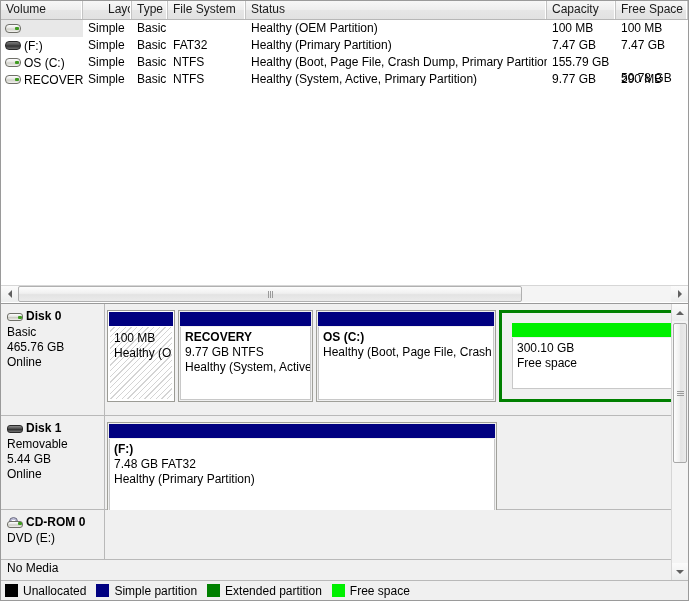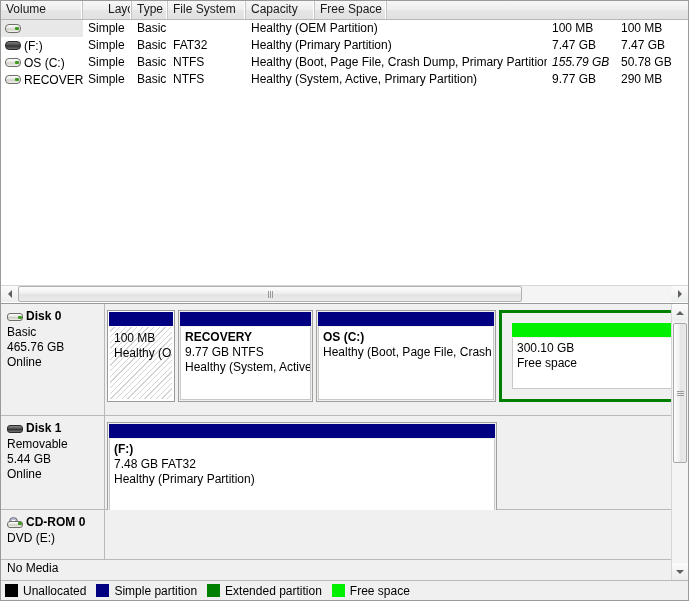--- a/index.html
+++ b/index.html
@@ -61,21 +61,21 @@
     position: absolute;
     right: 0; top: 0; bottom: 0;
     width: 1px;
     background: #ffffff;
   }
 
   .vol-rows { position: relative; }
   .vol-row {
     display: flex;
     height: 17px;
-    align-items: flex-end;
+    align-items: flex-start;
     white-space: nowrap;
   }
   .vol-row .cell {
     box-sizing: border-box;
     height: 17px;
     line-height: 16px;
     padding-left: 5px;
     font-size: 12px;
     overflow: hidden;
     white-space: nowrap;
@@ -343,20 +343,21 @@
 <body>
 
 <div id="app">
 
   <div class="vol-pane">
     <div class="vol-header" id="vol-header">
         <div class="hcell" style="width: 82px; flex: 0 0 82px;">Volume</div>
         <div class="hcell" style="width: 49px; flex: 0 0 49px; padding-left: 25px;">Layout</div>
         <div class="hcell" style="width: 36px; flex: 0 0 36px;">Type</div>
         <div class="hcell" style="width: 78px; flex: 0 0 78px;">File System</div>
+        <div class="hcell" style="width: 301px; flex: 0 0 301px;">Status</div>
         <div class="hcell" style="width: 69px; flex: 0 0 69px;">Capacity</div>
         <div class="hcell" style="width: 72px; flex: 0 0 72px;">Free Space</div>
       </div>
     <div class="vol-rows" id="vol-rows">
         <div class="vol-row">
           <div class="cell volcell selected" style="width: 82px; flex: 0 0 82px;">
             <span class="drv">
               <span class="body"></span>
               <span class="led"></span>
             </span>
@@ -388,21 +389,21 @@
             <span class="drv">
               <span class="body"></span>
               <span class="led"></span>
             </span>
             <span>OS (C:)</span>
           </div>
           <div class="cell" style="width: 49px; flex: 0 0 49px;">Simple</div>
           <div class="cell" style="width: 36px; flex: 0 0 36px;">Basic</div>
           <div class="cell" style="width: 78px; flex: 0 0 78px;">NTFS</div>
           <div class="cell" style="width: 301px; flex: 0 0 301px;">Healthy (Boot, Page File, Crash Dump, Primary Partition)</div>
-          <div class="cell num" style="width: 69px; flex: 0 0 69px; font-style: italic;">155.79 GB</div>
+          <div class="cell num" style="width: 69px; flex: 0 0 69px;">155.79 GB</div>
           <div class="cell num" style="width: 72px; flex: 0 0 72px; margin-top: 16px;">50.78 GB</div>
         </div>
         <div class="vol-row">
           <div class="cell volcell" style="width: 82px; flex: 0 0 82px;">
             <span class="drv">
               <span class="body"></span>
               <span class="led"></span>
             </span>
             <span>RECOVERY</span>
           </div>

